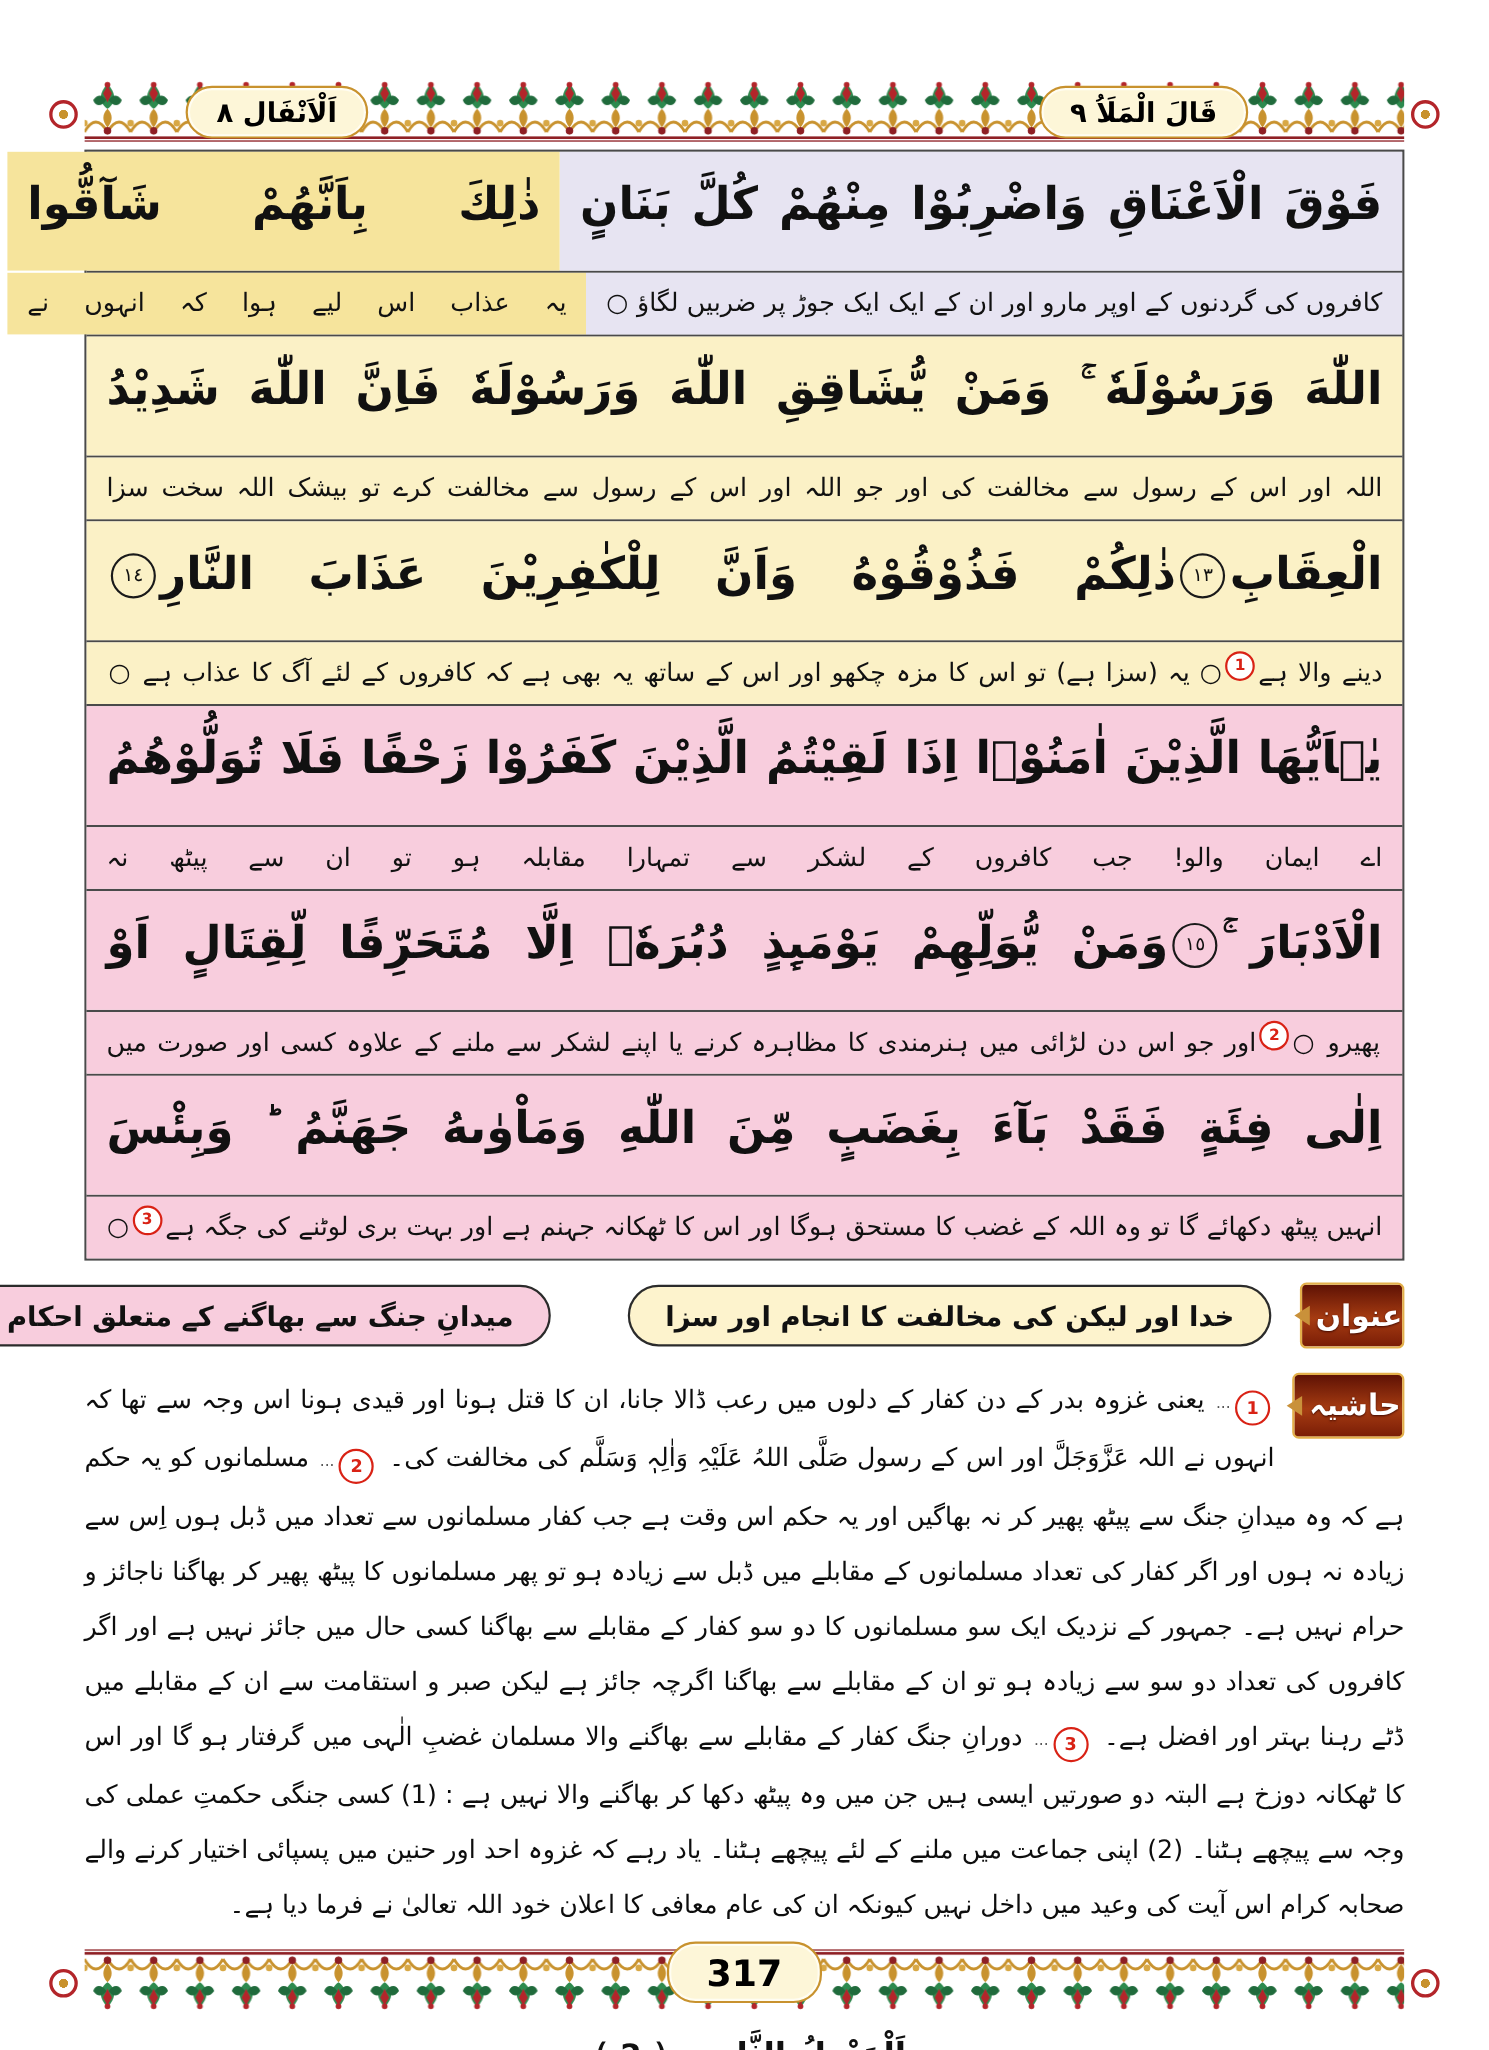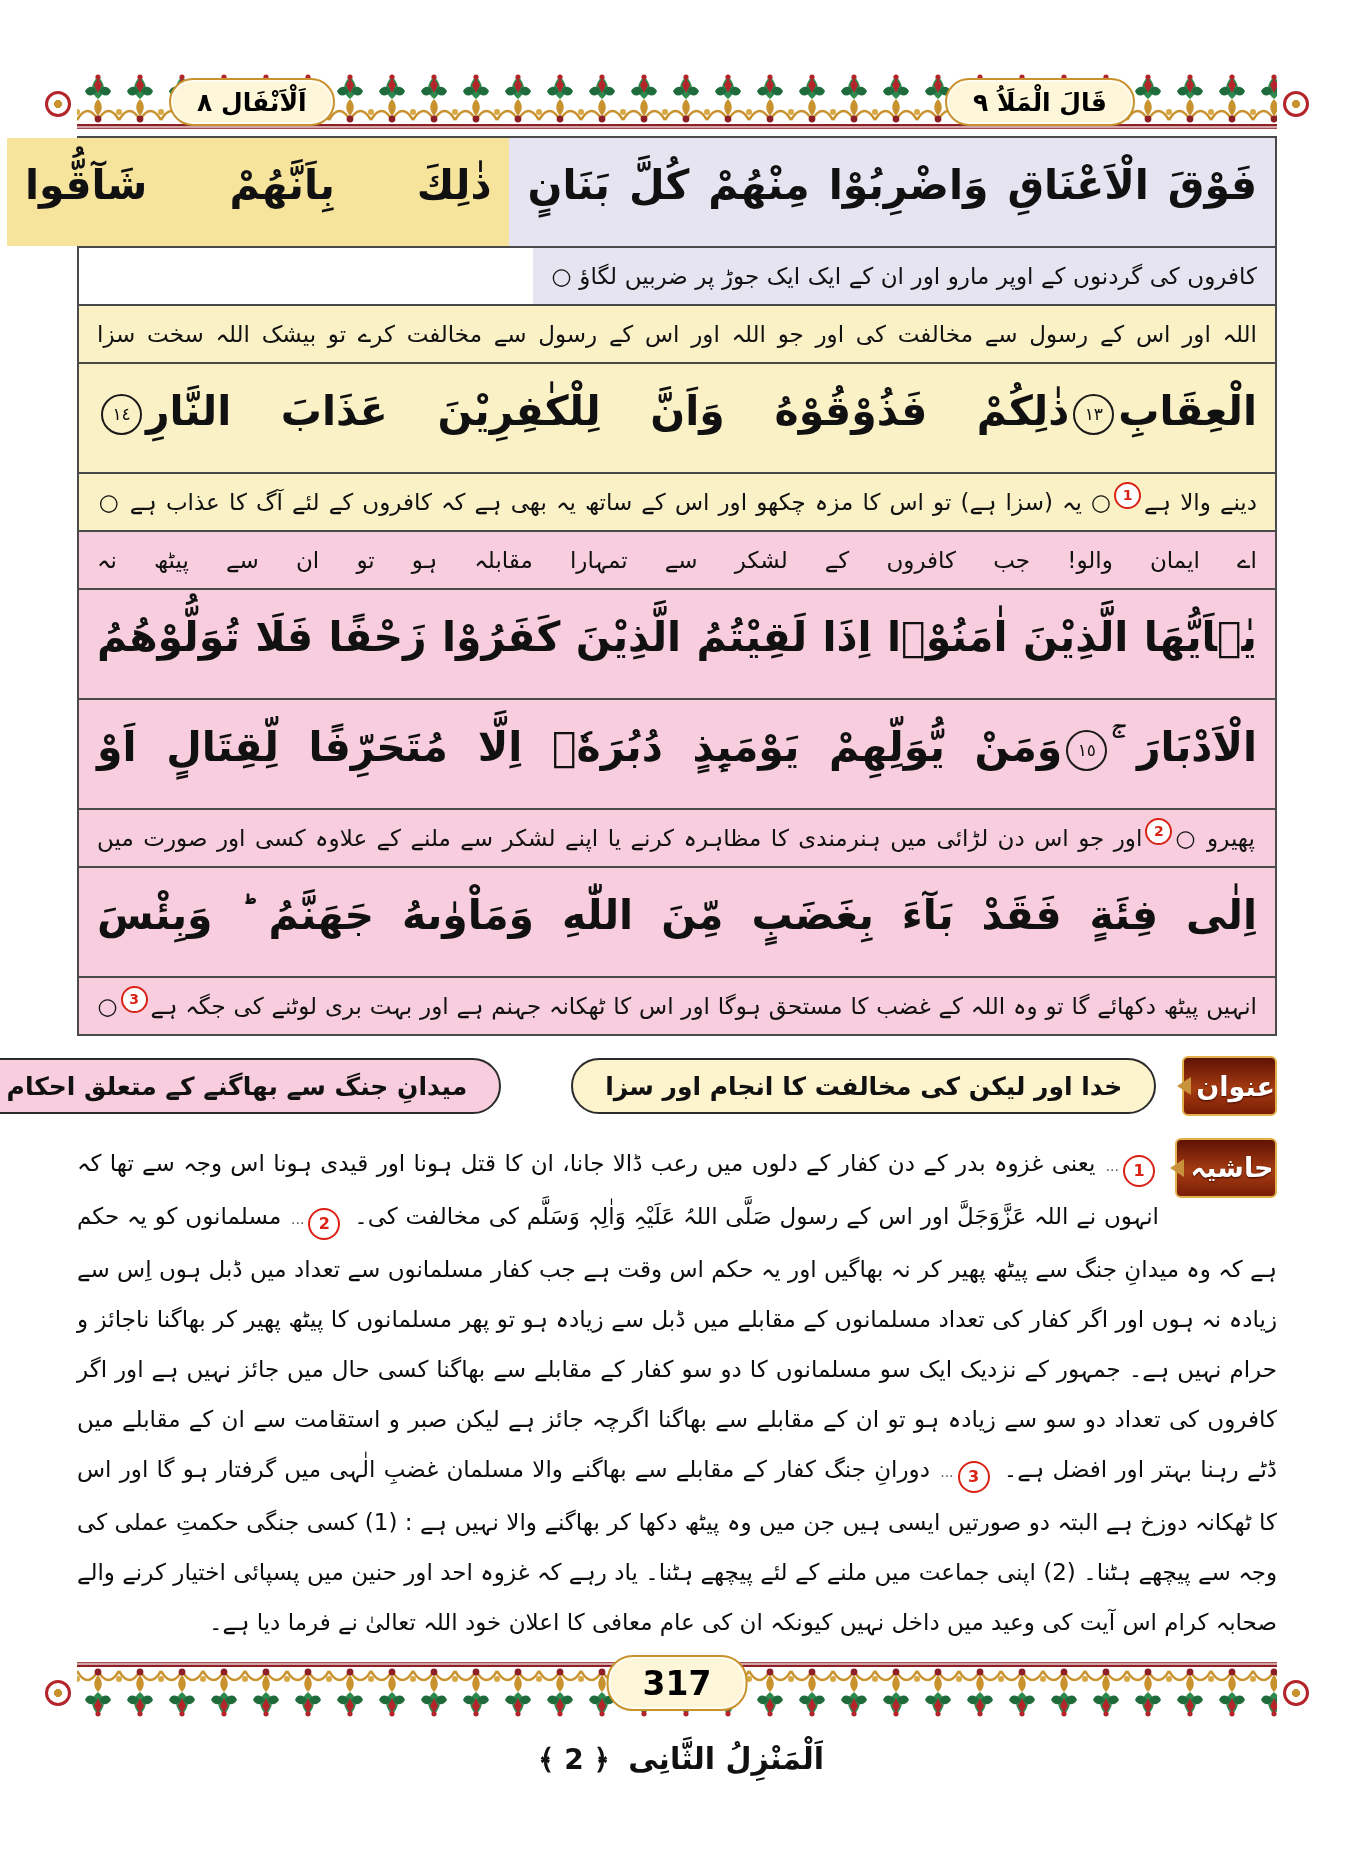--- a/index.html
+++ b/index.html
@@ -113,41 +113,45 @@
 
   <section class="vblock">
 
     <div class="vrow arabic">
       <div class="cell w62 bg-lav"><span>فَوْقَ الْاَعْنَاقِ وَاضْرِبُوْا مِنْهُمْ كُلَّ بَنَانٍ</span></div>
       <div class="cell w38 bg-hl"><span>ذٰلِكَ بِاَنَّهُمْ شَآقُّوا</span></div>
     </div>
 
     <div class="vrow urdu">
       <div class="cell w60 bg-lav"><span>کافروں کی گردنوں کے اوپر مارو اور ان کے ایک ایک جوڑ پر ضربیں لگاؤ ○</span></div>
-    </div>
-
+      <div class="cell w40 bg-hl"><span>یہ عذاب اس لیے ہوا کہ انہوں نے</span></div>
+    </div>
+
+    <div class="vrow arabic">
+      <div class="cell bg-yel"><span>اللّٰهَ وَرَسُوْلَهٗ ۚ وَمَنْ يُّشَاقِقِ اللّٰهَ وَرَسُوْلَهٗ فَاِنَّ اللّٰهَ شَدِيْدُ</span></div>
+    </div>
 
     <div class="vrow urdu">
       <div class="cell bg-yel"><span>اللہ اور اس کے رسول سے مخالفت کی اور جو اللہ اور اس کے رسول سے مخالفت کرے تو بیشک اللہ سخت سزا</span></div>
     </div>
 
     <div class="vrow arabic">
       <div class="cell bg-yel"><span>الْعِقَابِ</span><span class="ayah">١٣</span><span>ذٰلِكُمْ فَذُوْقُوْهُ وَاَنَّ لِلْكٰفِرِيْنَ عَذَابَ النَّارِ</span><span class="ayah">١٤</span></div>
     </div>
 
     <div class="vrow urdu">
       <div class="cell bg-yel"><span>دینے والا ہے</span><span class="marker">1</span><span>○ یہ (سزا ہے) تو اس کا مزہ چکھو اور اس کے ساتھ یہ بھی ہے کہ کافروں کے لئے آگ کا عذاب ہے ○</span></div>
     </div>
 
+    <div class="vrow arabic">
+      <div class="cell bg-pink"><span>يٰۤاَيُّهَا الَّذِيْنَ اٰمَنُوْۤا اِذَا لَقِيْتُمُ الَّذِيْنَ كَفَرُوْا زَحْفًا فَلَا تُوَلُّوْهُمُ</span></div>
+    </div>
+
     <div class="vrow urdu">
       <div class="cell bg-pink"><span>اے ایمان والو! جب کافروں کے لشکر سے تمہارا مقابلہ ہو تو ان سے پیٹھ نہ</span></div>
-    </div>
-
-    <div class="vrow arabic">
-      <div class="cell bg-pink"><span>يٰۤاَيُّهَا الَّذِيْنَ اٰمَنُوْۤا اِذَا لَقِيْتُمُ الَّذِيْنَ كَفَرُوْا زَحْفًا فَلَا تُوَلُّوْهُمُ</span></div>
     </div>
 
     <div class="vrow arabic">
       <div class="cell bg-pink"><span>الْاَدْبَارَ ۚ</span><span class="ayah">١٥</span><span>وَمَنْ يُّوَلِّهِمْ يَوْمَىِٕذٍ دُبُرَهٗۤ اِلَّا مُتَحَرِّفًا لِّقِتَالٍ اَوْ مُتَحَيِّزًا</span></div>
     </div>
 
     <div class="vrow urdu">
       <div class="cell bg-pink"><span>پھیرو ○</span><span class="marker">2</span><span>اور جو اس دن لڑائی میں ہنرمندی کا مظاہرہ کرنے یا اپنے لشکر سے ملنے کے علاوہ کسی اور صورت میں</span></div>
     </div>
 

